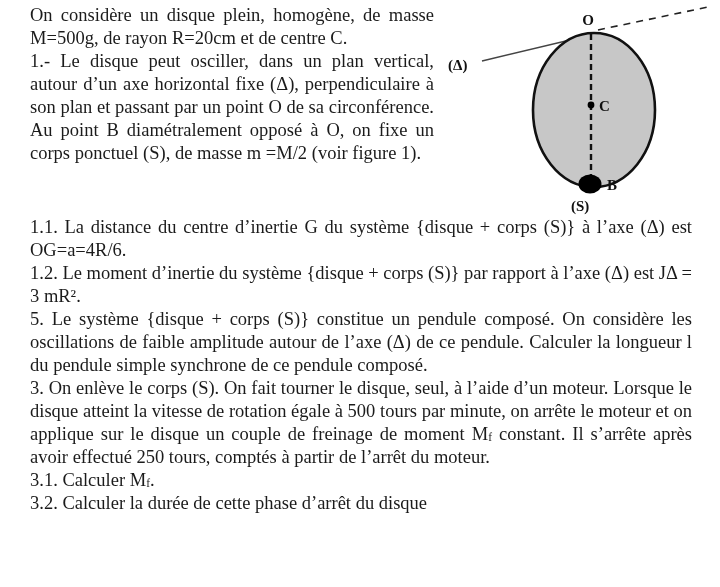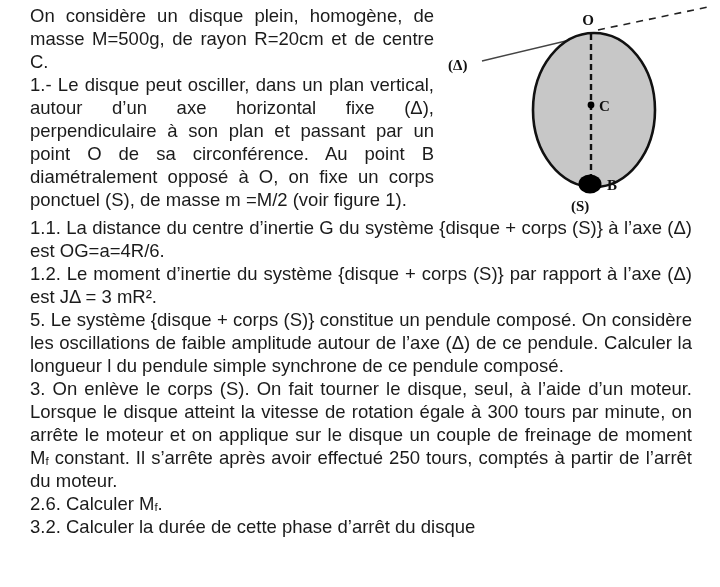--- a/index.html
+++ b/index.html
@@ -18,20 +18,21 @@
     padding: 4px 28px 0 30px;
     font-family: "Liberation Sans", sans-serif;
     font-size: 18.5px;
     line-height: 23px;
     color: #1b1b1b;
     text-align: justify;
   }
   .content p {
     margin: 0;
     padding: 0;
+    font-family: Liberation Serif, serif;
   }
   .figure-wrap {
     float: right;
     width: 272px;
     height: 212px;
     margin: 0 -20px 0 6px;
   }
   .figure-wrap svg {
     display: block;
     overflow: visible;
@@ -86,20 +87,20 @@
 
     <p>1.- Le disque peut osciller, dans un plan vertical, autour d’un axe horizontal fixe (Δ), perpendiculaire à son plan et passant par un point O de sa circonférence. Au point B diamétralement opposé à O, on fixe un corps ponctuel (S), de masse m =M/2 (voir figure 1).</p>
 
 
     <p class="clear-fig">1.1. La distance du centre d’inertie G du système {disque + corps (S)} à l’axe (Δ) est OG=a=4R/6.</p>
 
     <p>1.2. Le moment d’inertie du système {disque + corps (S)} par rapport à l’axe (Δ) est JΔ = 3 mR².</p>
 
     <p>5. Le système {disque + corps (S)} constitue un pendule composé. On considère les oscillations de faible amplitude autour de l’axe (Δ) de ce pendule. Calculer la longueur l du pendule simple synchrone de ce pendule composé.</p>
 
-    <p><span>3. On enlève le corps (S). On fait tourner le disque, seul, à l’aide d’un moteur. Lorsque le disque atteint la vitesse de rotation égale à 300 tours par minute, on arrête le moteur et on applique sur le disque un couple de freinage de moment M</span><sub class="msub">f</sub><span> constant. Il s’arrête après avoir effectué 250 tours, comptés à partir de l’arrêt du moteur.</span></p>
+    <p><span>3. On enlève le corps (S). On fait tourner le disque, seul, à l’aide d’un moteur. Lorsque le disque atteint la vitesse de rotation égale à 500 tours par minute, on arrête le moteur et on applique sur le disque un couple de freinage de moment M</span><sub class="msub">f</sub><span> constant. Il s’arrête après avoir effectué 250 tours, comptés à partir de l’arrêt du moteur.</span></p>
 
-    <p><span>2.6. Calculer M</span><sub class="msub">f</sub><span>.</span></p>
+    <p><span>3.1. Calculer M</span><sub class="msub">f</sub><span>.</span></p>
 
     <p>3.2. Calculer la durée de cette phase d’arrêt du disque</p>
 
   </div>
 </div>
 
 </body></html>

